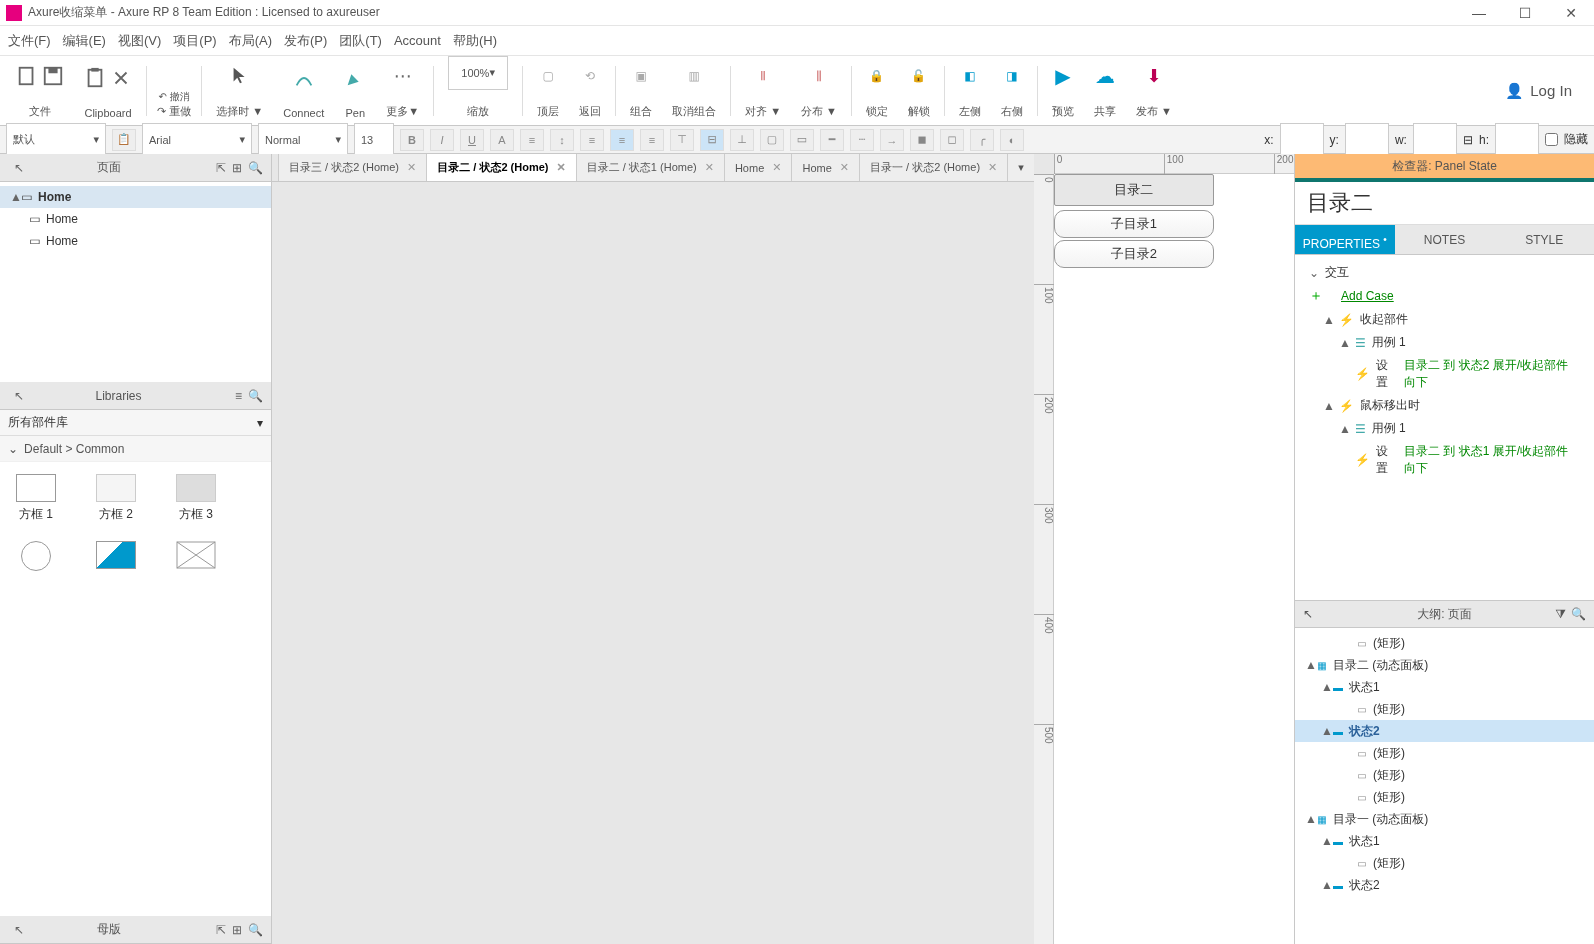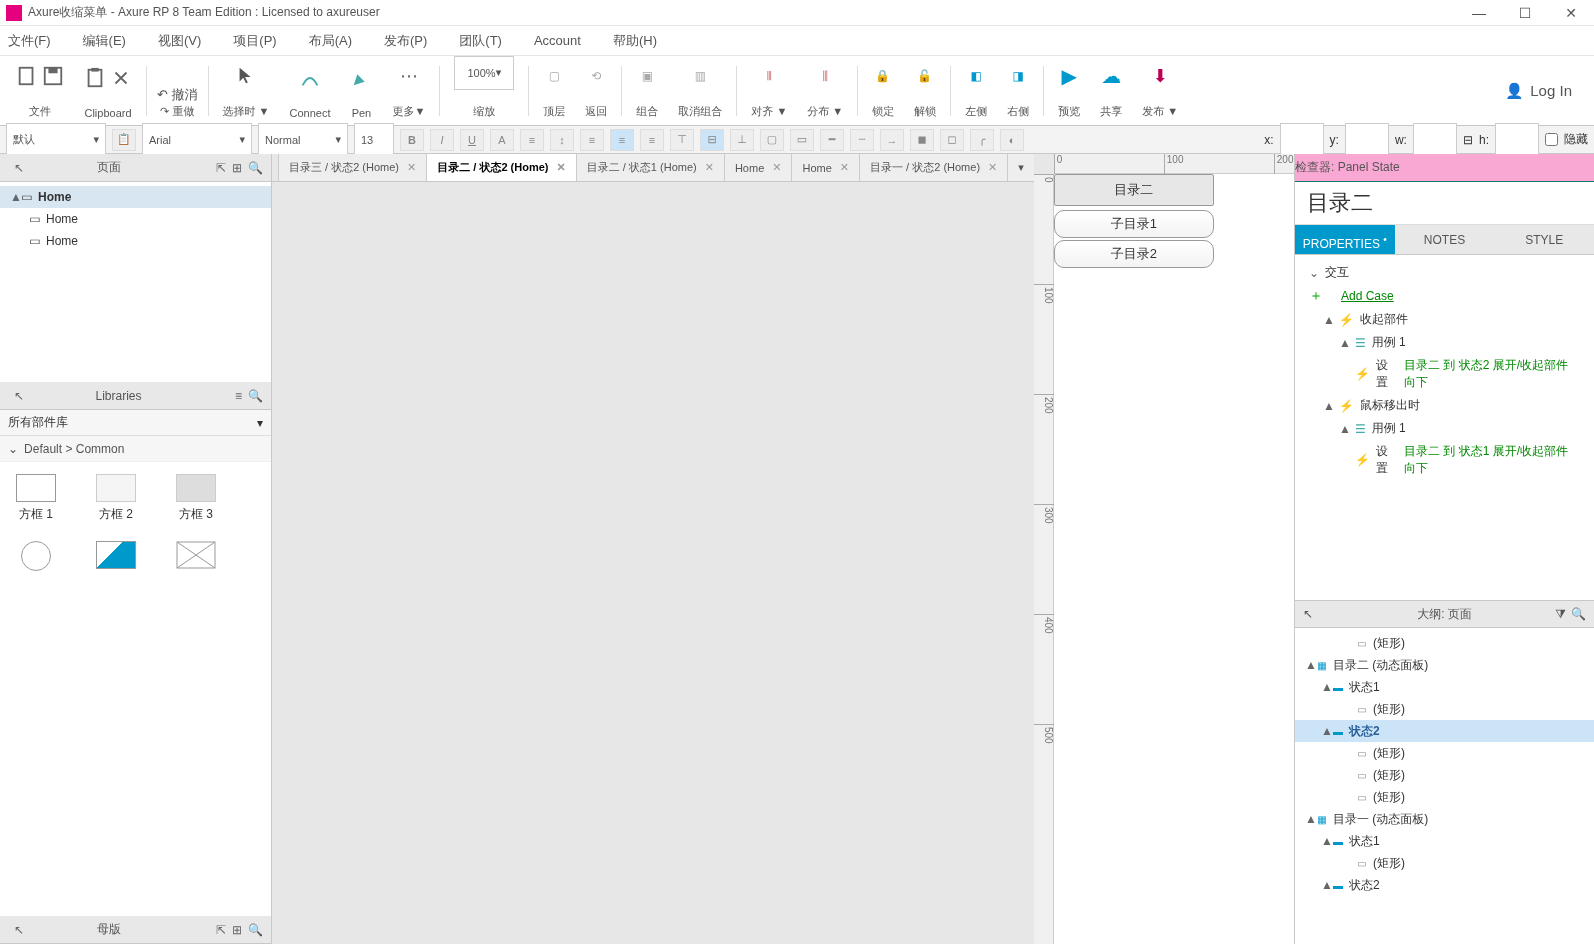--- a/index.html
+++ b/index.html
@@ -1,21 +1,21 @@
 <!DOCTYPE html>
 <html><head>
 <meta charset="utf-8">
 <style>
 * { margin: 0; padding: 0; box-sizing: border-box; font-family: "Microsoft YaHei", Arial, sans-serif; }
 body { width: 1594px; height: 944px; background: #fff; font-size: 12px; color: #333; overflow: hidden; position: relative; }
 .titlebar { height: 26px; background: #fff; display: flex; align-items: center; border-bottom: 1px solid #e5e5e5; }
 .titlebar .icon { width: 16px; height: 16px; background: #e6007e; margin: 0 6px; }
 .titlebar .title { flex: 1; color: #555; font-size: 12px; }
 .titlebar .ctrl { width: 46px; height: 26px; display: flex; align-items: center; justify-content: center; color: #555; cursor: pointer; font-size: 14px; }
-.menubar { height: 30px; display: flex; align-items: center; padding: 0 8px; gap: 32px; border-bottom: 1px solid #e5e5e5; }
+.menubar { height: 30px; display: flex; align-items: center; padding: 0 8px; gap: 12px; border-bottom: 1px solid #e5e5e5; }
 .menubar .item { cursor: pointer; color: #555; font-size: 13px; }
 .toolbar { height: 70px; display: flex; align-items: center; border-bottom: 1px solid #c8c8c8; padding: 0 6px; }
 .toolgroup { display: flex; flex-direction: column; align-items: center; padding: 4px 10px; height: 64px; justify-content: flex-end; }
 .toolgroup .icons { display: flex; gap: 4px; align-items: center; height: 36px; }
 .toolgroup .label { font-size: 11px; color: #555; margin-top: 14px; }
 .tbicon { width: 22px; height: 22px; display: inline-block; }
 .disabled { color: #aaa; }
 .sep { width: 1px; height: 50px; background: #ddd; margin: 0 4px; }
 .loginbtn { margin-left: auto; margin-right: 16px; display: flex; align-items: center; gap: 6px; color: #555; cursor: pointer; font-size: 15px; }
 .stylebar { height: 28px; background: #f3f3f3; border-bottom: 1px solid #c8c8c8; display: flex; align-items: center; padding: 0 6px; gap: 6px; }
@@ -44,21 +44,21 @@
 .tab.active { background: #fff; color: #000; font-weight: bold; position: relative; z-index: 2; }
 .canvas-wrap { flex: 1; position: relative; background: #e7e7e7; overflow: hidden; }
 .ruler-h { position: absolute; top: 0; left: 20px; right: 0; height: 20px; background: #f0f0f0; border-bottom: 1px solid #ccc; }
 .ruler-v { position: absolute; top: 20px; left: 0; bottom: 0; width: 20px; background: #f0f0f0; border-right: 1px solid #ccc; }
 .ruler-h .tick { position: absolute; top: 0; height: 20px; border-left: 1px solid #aaa; font-size: 10px; color: #777; padding-left: 2px; }
 .ruler-v .tick { position: absolute; left: 0; width: 20px; border-top: 1px solid #aaa; font-size: 10px; color: #777; writing-mode: vertical-rl; padding-top: 2px; }
 .canvas { position: absolute; top: 20px; left: 20px; right: 0; bottom: 0; background: #fff; overflow: auto; }
 .shape { position: absolute; border: 1px solid #999; background: linear-gradient(#fff,#f3f3f3); text-align: center; font-size: 13px; display: flex; align-items: center; justify-content: center; border-radius: 2px; }
 .shape.hdr { background: #e7e7e7; border: 1px solid #999; }
 .rightcol { width: 300px; background: #f6f6f6; border-left: 1px solid #c8c8c8; display: flex; flex-direction: column; }
-.insphdr { height: 28px; background: #f9a8d4; border-bottom: 1px solid #0f766e; display: flex; align-items: center; color: #555; }
+.insphdr { height: 28px; background: #fdba74; border-bottom: 4px solid #0f766e; display: flex; align-items: center; justify-content: center; color: #555; }
 .bigname { font-size: 22px; padding: 6px 12px; background: #fff; border-bottom: 1px solid #ddd; }
 .insptabs { height: 30px; display: flex; background: #e8e8e8; border-bottom: 1px solid #c8c8c8; }
 .itab { flex: 1; text-align: center; line-height: 30px; cursor: pointer; font-size: 12px; color: #555; }
 .itab.active { background: #0099cc; color: #fff; }
 .inspbody { flex: 1; background: #fff; overflow: auto; padding: 6px 0; }
 .insprow { padding: 3px 14px; display: flex; align-items: center; gap: 6px; font-size: 12px; }
 .insprow.ind1 { padding-left: 28px; }
 .insprow.ind2 { padding-left: 44px; }
 .insprow.ind3 { padding-left: 60px; }
 .addcase { color: #008800; text-decoration: underline; cursor: pointer; margin-left: 12px; }
@@ -117,21 +117,21 @@
           <rect x="8" y="1" width="8" height="4" fill="#666"></rect>
         </svg>
         <svg class="tbicon" viewBox="0 0 24 24">
           <path d="M6 6 L18 18 M18 6 L6 18" stroke="#666" stroke-width="2"></path>
         </svg>
       </div>
     <div class="label">Clipboard</div>
   </div>
   <div class="sep"></div>
   <div class="toolgroup" style="padding:4px 6px">
-    <div style="font-size:13px;color:#555">↶ <span>撤消</span></div>
+    <div style="font-size:10px;color:#555">↶ <span>撤消</span></div>
     <div style="font-size:11px;color:#555">↷ <span>重做</span></div>
   </div>
   <div class="sep"></div>
   <div class="toolgroup">
     <div class="icons">
         <svg class="tbicon" viewBox="0 0 24 24">
           <path d="M5 3 L5 18 L9 14 L12 20 L14 19 L11 13 L17 13 Z" fill="#555"></path>
         </svg>
       </div>
     <div class="label">选择时 ▼</div>

